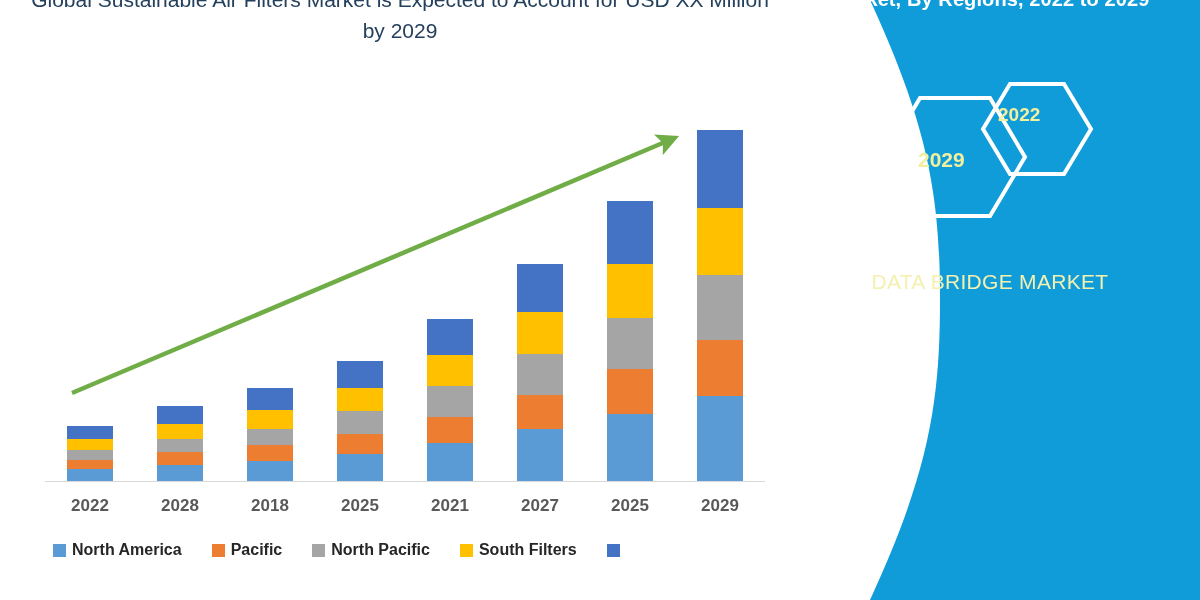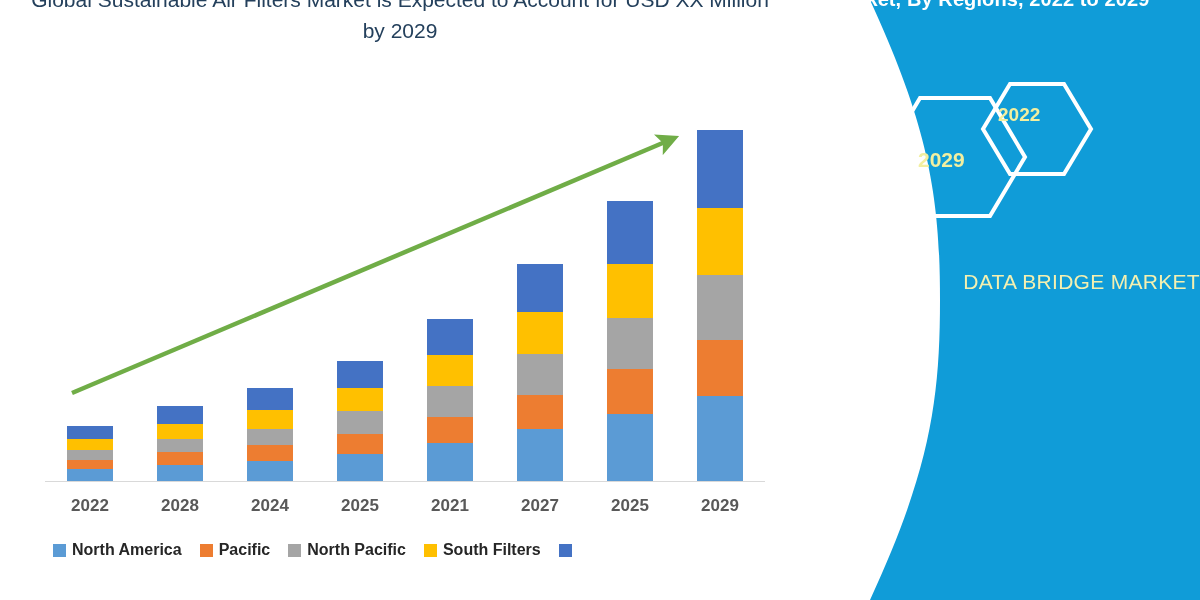--- a/index.html
+++ b/index.html
@@ -34,21 +34,21 @@
     position:absolute;
     color:#f2efa0;
     font-size:20px;font-weight:bold;
     white-space:nowrap;
   }
   .hex-label.big{left:43px;top:66px;font-size:21px;}
   .hex-label.small{left:123px;top:22px;font-size:19px;}
 
   .brand-name{
     position:absolute;left:0;top:267px;width:420px;
-    text-align:right;color:#f4f0b0;
+    text-align:center;color:#f4f0b0;
     font-size:21px;line-height:30px;letter-spacing:.3px;
   }
 
   
   .chart-area{position:absolute;left:0;top:0;width:800px;height:600px;}
 
   .chart-title{
     position:absolute;left:30px;top:-16px;width:740px;
     text-align:center;
     color:#24405c;
@@ -81,21 +81,21 @@
     position:absolute;left:45px;top:489px;width:720px;height:34px;
     display:flex;justify-content:space-around;align-items:center;
   }
   .x-label{
     width:90px;text-align:center;
     color:#595959;font-size:17px;font-weight:bold;
   }
 
   .legend{
     position:absolute;left:45px;top:535px;width:740px;height:30px;
-    display:flex;align-items:center;justify-content:flex-start;gap:18px;
+    display:flex;align-items:center;justify-content:flex-start;gap:30px;
     padding-left:8px;
   }
   .legend-item{display:flex;align-items:center;gap:6px;}
   .legend-swatch{width:13px;height:13px;display:inline-block;}
   .legend-text{color:#262626;font-size:16px;font-weight:bold;white-space:nowrap;}
 </style>
 </head>
 <body>
 
 <div id="root">
@@ -189,21 +189,21 @@
             </div>
           </div>
         </div>
     </div>
 
     <div class="axis-line"></div>
 
     <div class="x-labels">
       <div class="x-label">2022</div>
       <div class="x-label">2028</div>
-      <div class="x-label">2024</div>
+      <div class="x-label">2018</div>
       <div class="x-label">2025</div>
       <div class="x-label">2021</div>
       <div class="x-label">2027</div>
       <div class="x-label">2025</div>
       <div class="x-label">2029</div>
     </div>
 
     <div class="legend">
       <div class="legend-item">
         <span class="legend-swatch" style="background: rgb(91, 155, 213);"></span>

